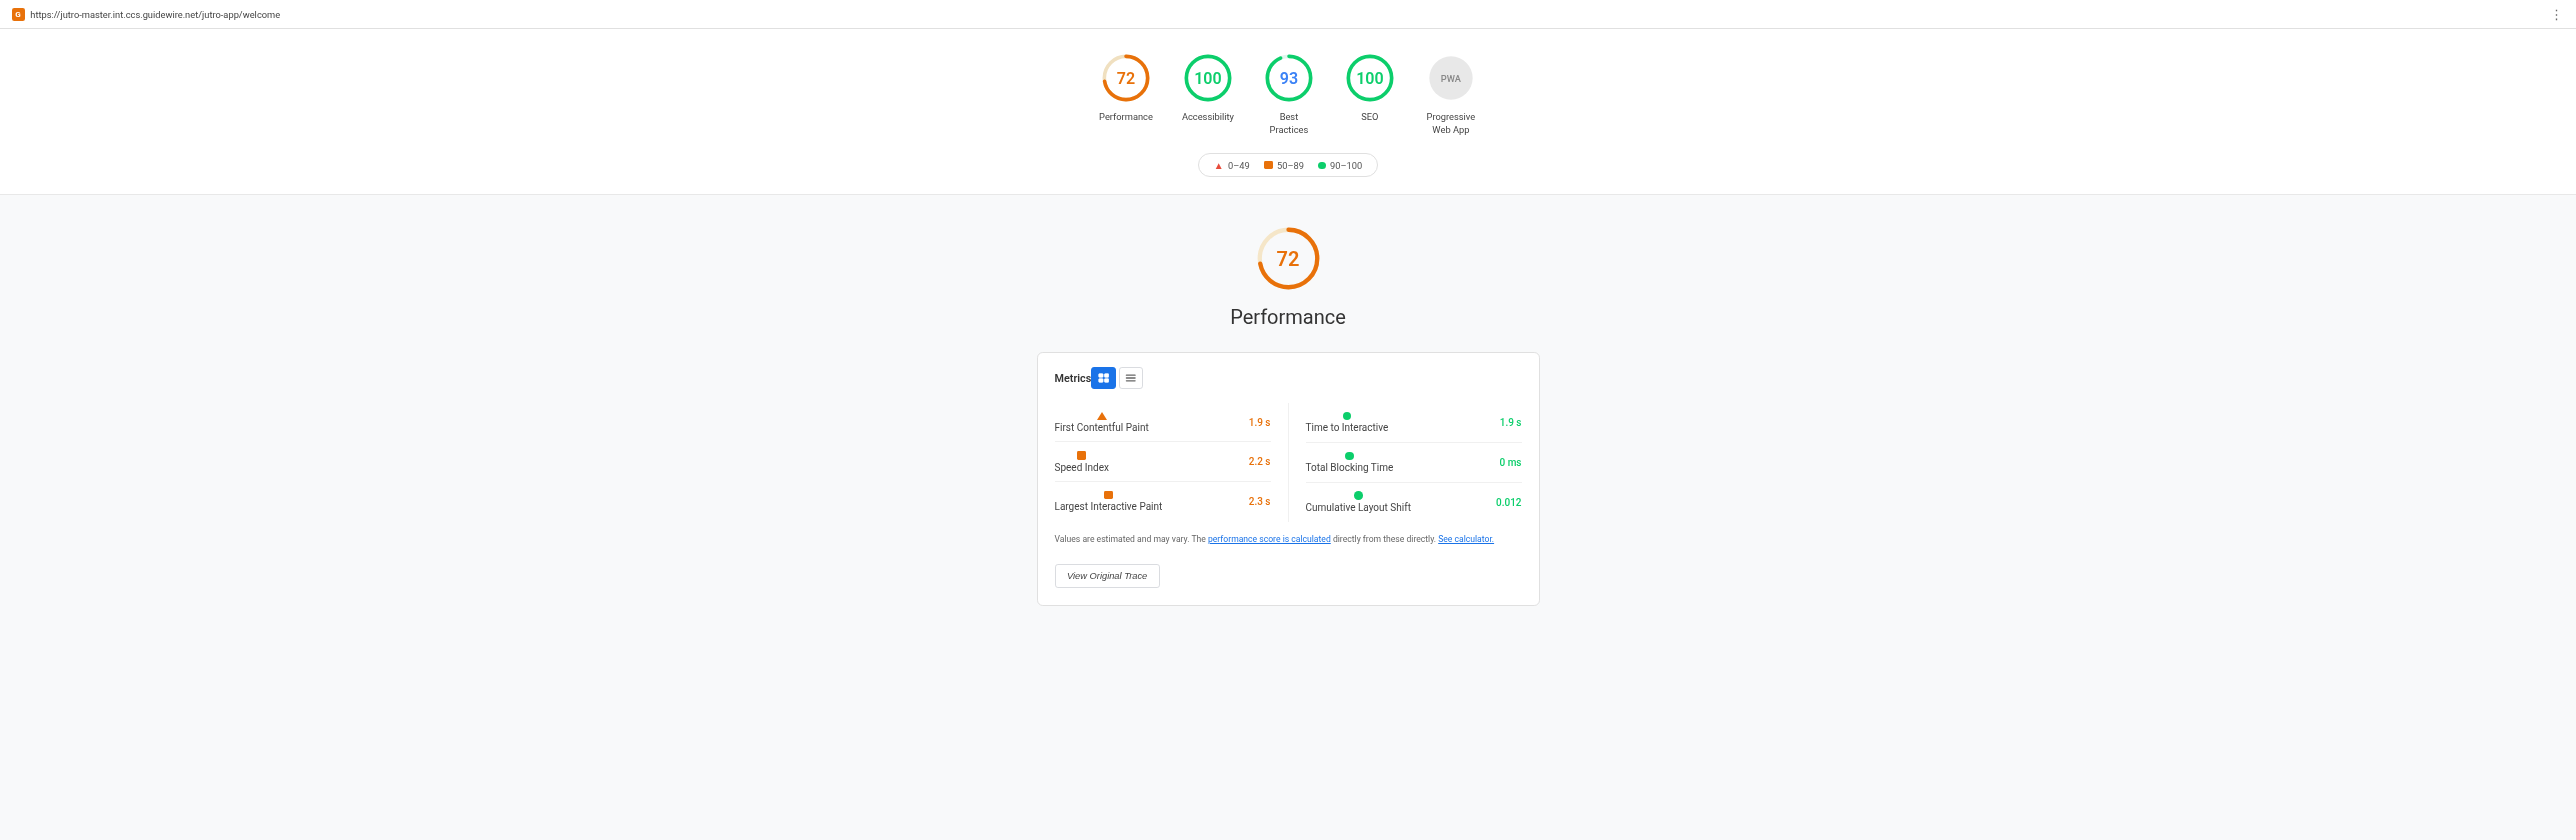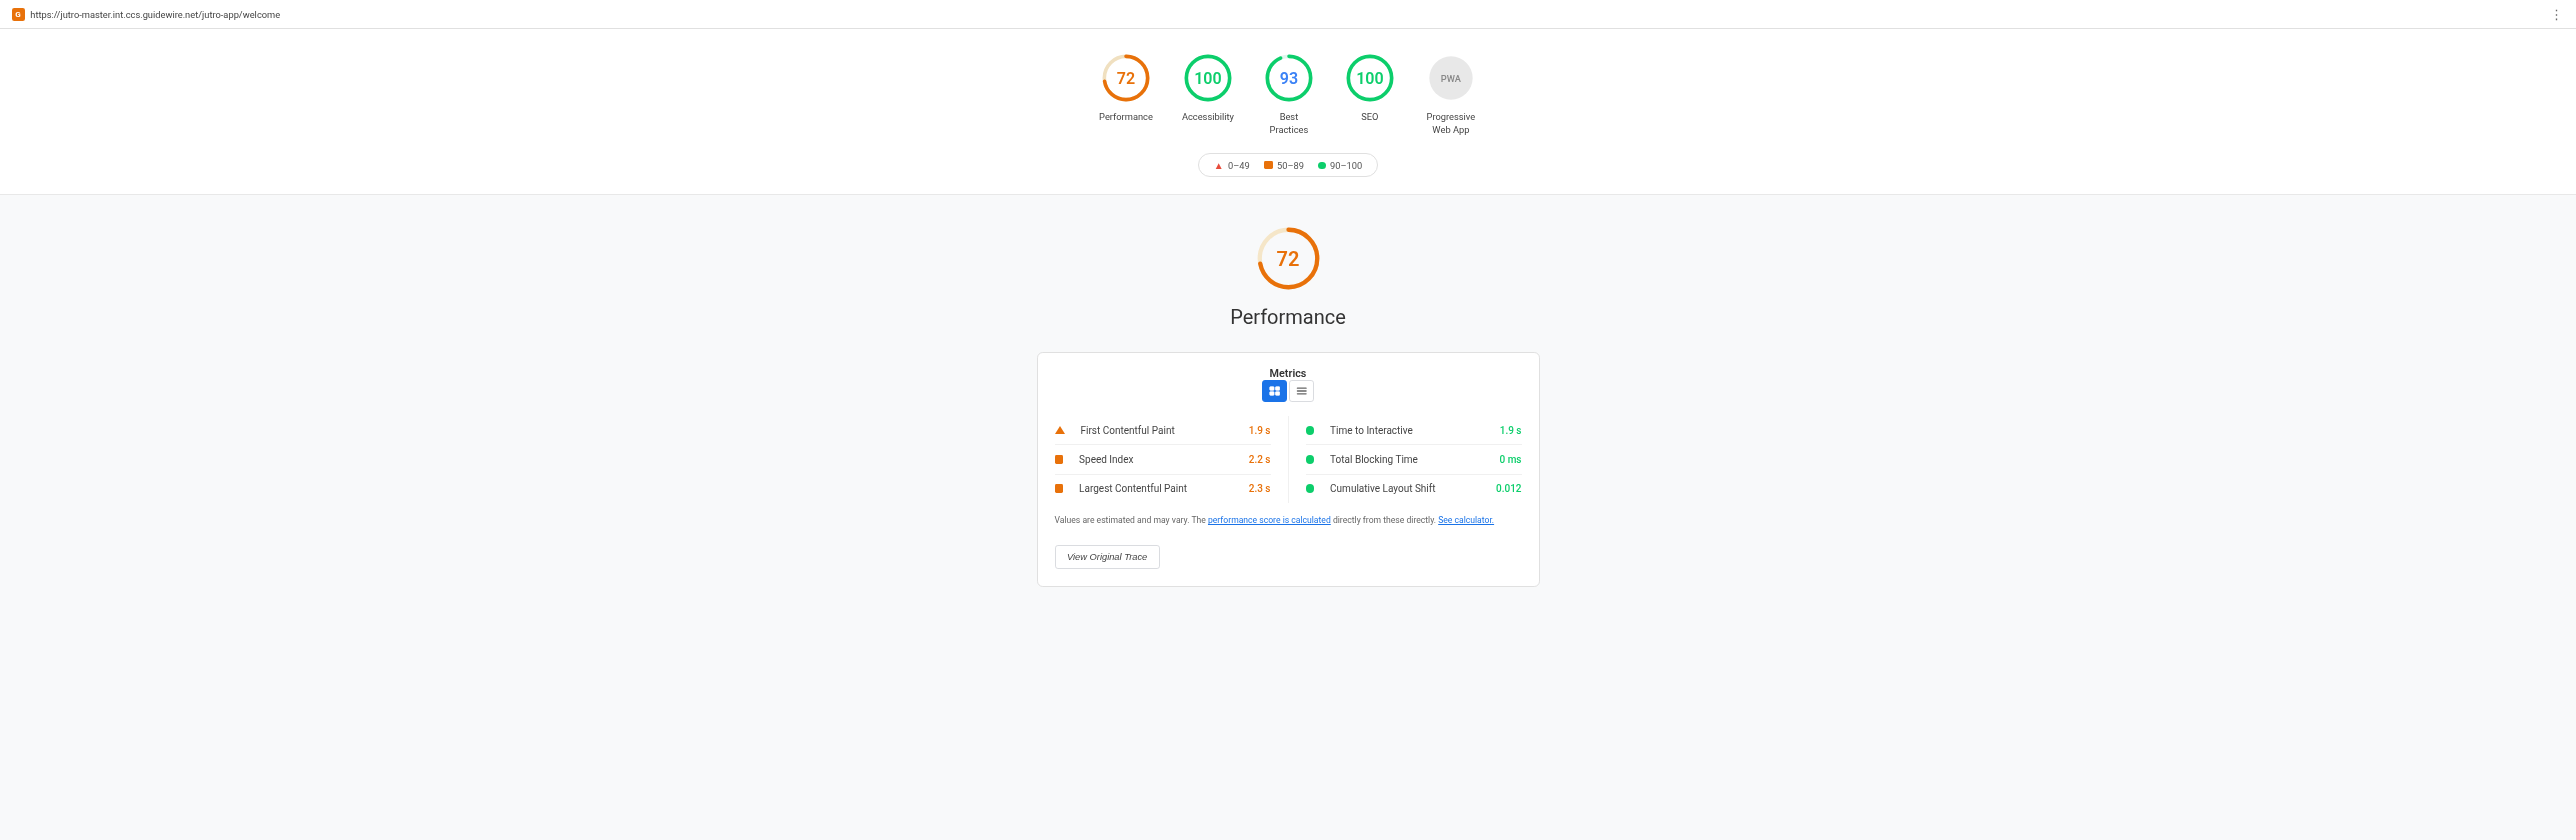--- a/index.html
+++ b/index.html
@@ -164,21 +164,20 @@
       border-radius: 5.8px;
       width: 503px;
       max-width: 100%;
       padding: 14.4px 17px 17px;
     }
 
     .metrics-header {
       display: flex;
       align-items: center;
       margin-bottom: 14.4px;
-      flex-direction: column;
     }
 
     .metrics-title {
       font-size: 10.8px;
       font-weight: 600;
       color: #333;
     }
 
     .view-toggle {
       display: flex;
@@ -213,21 +212,22 @@
       border-bottom: 0.7px solid #f0f0f0;
     }
 
     .metric-row:last-child {
       border-bottom: none;
     }
 
     .metric-left {
       display: flex;
       align-items: center;
-      gap: 16px;
+      gap: 2px;
+      flex-direction: column;
     }
 
     .indicator-orange-tri {
       width: 0;
       height: 0;
       border-left: 5px solid transparent;
       border-right: 5px solid transparent;
       border-bottom: 8.6px solid #e8710a;
     }
 
@@ -440,21 +440,21 @@
           <div class="metric-left">
             <div class="indicator-orange-sq"></div>
             <span class="metric-name">Speed Index</span>
           </div>
           <span class="metric-value-orange">2.2 s</span>
         </div>
 
         <div class="metric-row">
           <div class="metric-left">
             <div class="indicator-orange-sq"></div>
-            <span class="metric-name">Largest Contentful Paint</span>
+            <span class="metric-name">Largest Interactive Paint</span>
           </div>
           <span class="metric-value-orange">2.3 s</span>
         </div>
       </div>
 
       <div class="metrics-col" style="flex:1;padding-left:17px;">
 
         <div class="metric-row">
           <div class="metric-left">
             <div class="indicator-green-dot"></div>

